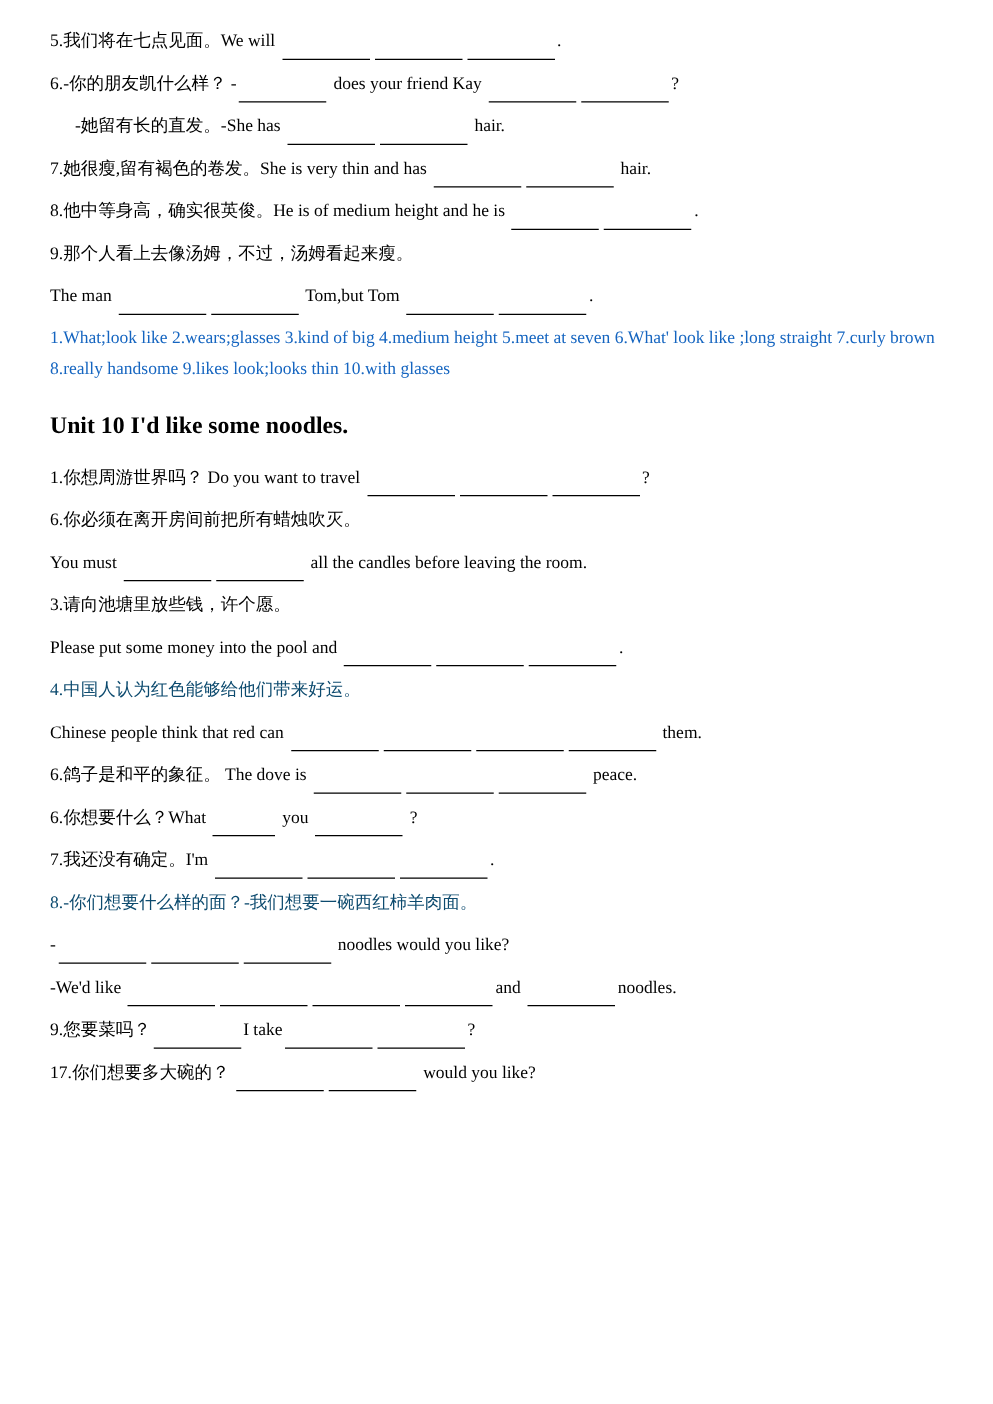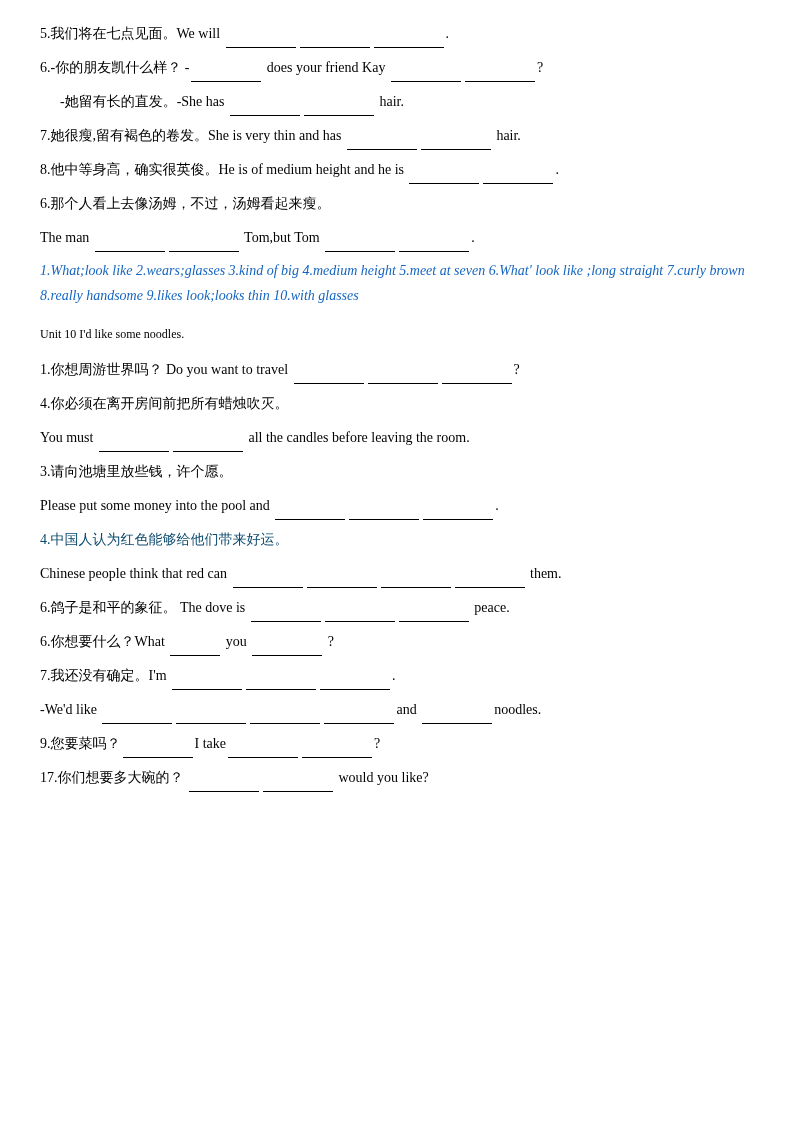--- a/index.html
+++ b/index.html
@@ -29,26 +29,25 @@
       vertical-align: bottom;
       margin: 0 2px;
     }
     .blank-sm {
       min-width: 50px;
     }
     .answers {
       color: #1565C0;
       margin-bottom: 10px;
       line-height: 1.8;
-      font-style: italic;
     }
     .unit-title {
-      font-weight: normal;
+      font-weight: bold;
       margin: 16px 0 10px 0;
-      font-size: 12px;
+      font-size: 19px;
     }
     .zh {
       color: #000;
       font-family: Liberation Serif, serif;
     }
     .hint {
       color: #0c4a6e;
     }
   </style>
 </head>
@@ -70,42 +69,42 @@
 
   <div class="line">
     <span class="zh">7.她很瘦,留有褐色的卷发。She is very thin and has </span><span class="blank"></span><span class="blank"></span><span> hair.</span>
   </div>
 
   <div class="line">
     <span class="zh">8.他中等身高，确实很英俊。He is of medium height and he is </span><span class="blank"></span><span class="blank"></span><span>.</span>
   </div>
 
   <div class="line">
-    <span class="zh">6.那个人看上去像汤姆，不过，汤姆看起来瘦。</span>
+    <span class="zh">9.那个人看上去像汤姆，不过，汤姆看起来瘦。</span>
   </div>
 
   <div class="line">
     <span>The man </span><span class="blank"></span><span class="blank"></span><span> Tom,but Tom </span><span class="blank"></span><span class="blank"></span><span>.</span>
   </div>
 
 
   <div class="answers">
     <span>1.What;look like 2.wears;glasses    3.kind of big    4.medium height    5.meet at seven    6.What' look like ;long straight    7.curly brown 8.really handsome 9.likes look;looks thin 10.with glasses</span>
   </div>
 
   <div class="unit-title">
     <span>Unit 10 I'd like some noodles.</span>
   </div>
 
   <div class="line">
     <span class="zh">1.你想周游世界吗？ Do you want to travel </span><span class="blank"></span><span class="blank"></span><span class="blank"></span><span>?</span>
   </div>
 
   <div class="line">
-    <span class="zh">4.你必须在离开房间前把所有蜡烛吹灭。</span>
+    <span class="zh">6.你必须在离开房间前把所有蜡烛吹灭。</span>
   </div>
 
   <div class="line">
     <span>You must </span><span class="blank"></span><span class="blank"></span><span> all the candles before leaving the room.</span>
   </div>
 
   <div class="line">
     <span class="zh">3.请向池塘里放些钱，许个愿。</span>
   </div>
 
@@ -126,21 +125,27 @@
   </div>
 
   <div class="line">
     <span class="zh">6.你想要什么？What </span><span class="blank blank-sm"></span><span> you </span><span class="blank"></span><span> ?</span>
   </div>
 
   <div class="line">
     <span class="zh">7.我还没有确定。I'm </span><span class="blank"></span><span class="blank"></span><span class="blank"></span><span>.</span>
   </div>
 
+  <div class="line hint">
+    <span>8.-你们想要什么样的面？-我们想要一碗西红柿羊肉面。</span>
+  </div>
 
+  <div class="line">
+    <span>-</span><span class="blank"></span><span class="blank"></span><span class="blank"></span><span> noodles would you like?</span>
+  </div>
 
   <div class="line">
     <span>-We'd like </span><span class="blank"></span><span class="blank"></span><span class="blank"></span><span class="blank"></span><span>and </span><span class="blank"></span><span>noodles.</span>
   </div>
 
   <div class="line">
     <span class="zh">9.您要菜吗？</span><span class="blank"></span><span>I take</span><span class="blank"></span><span class="blank"></span><span>?</span>
   </div>
 
   <div class="line">

